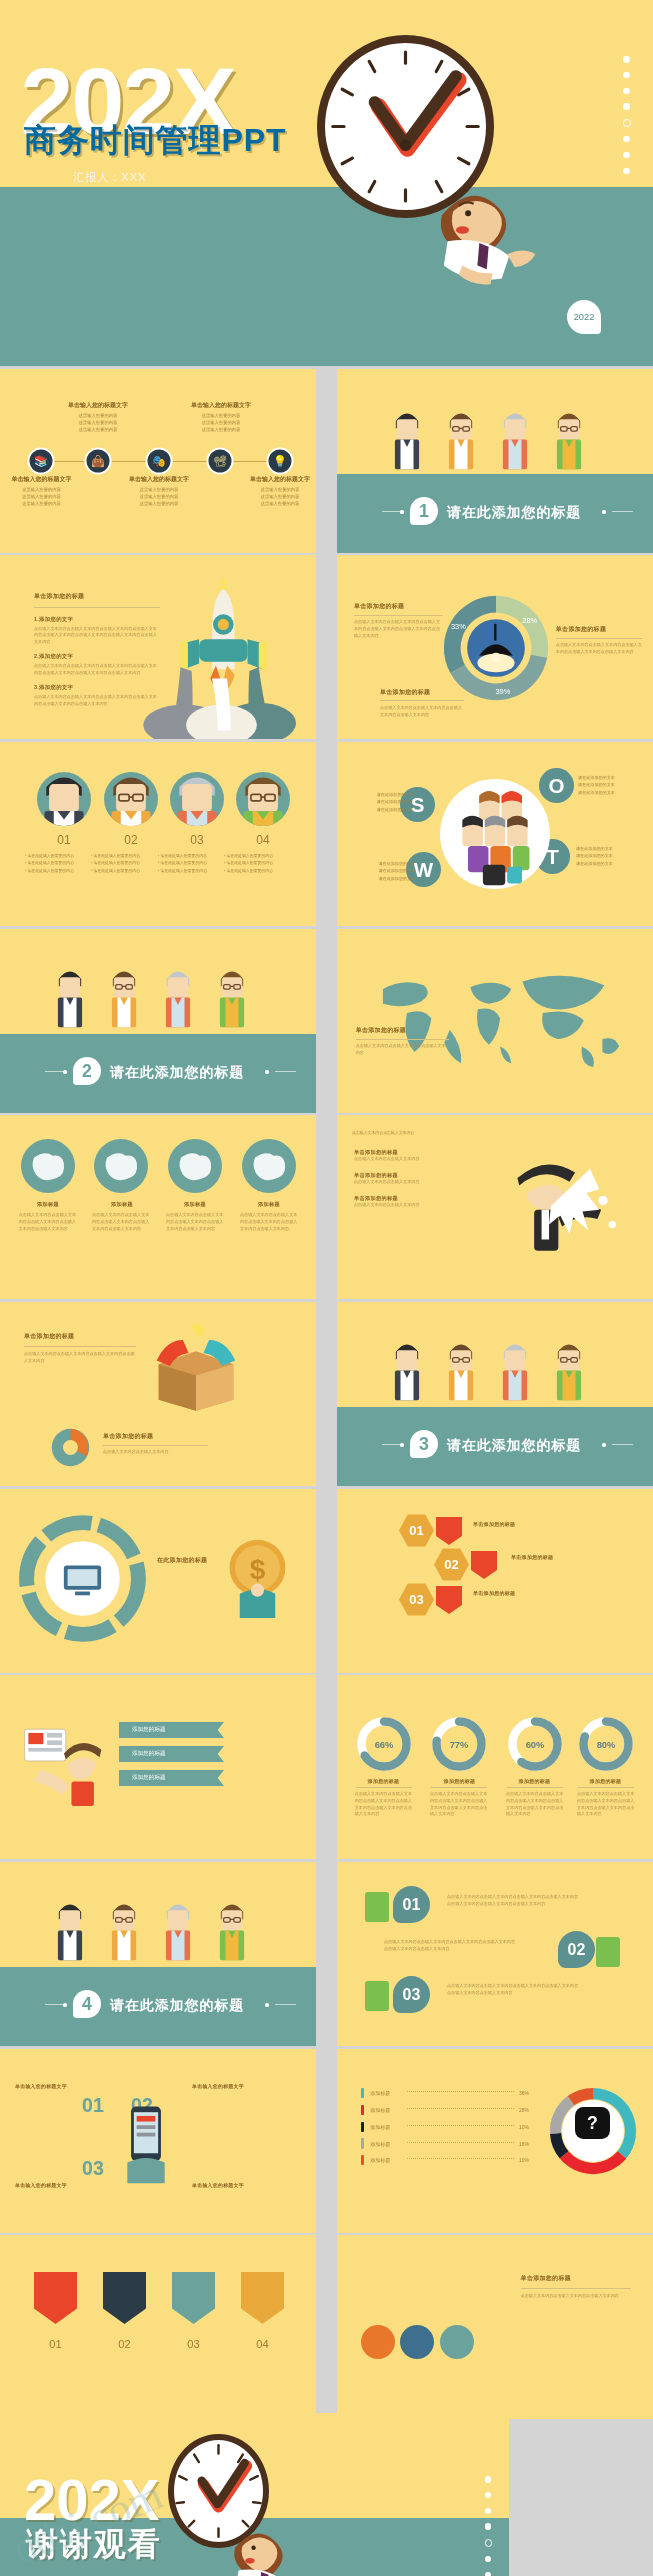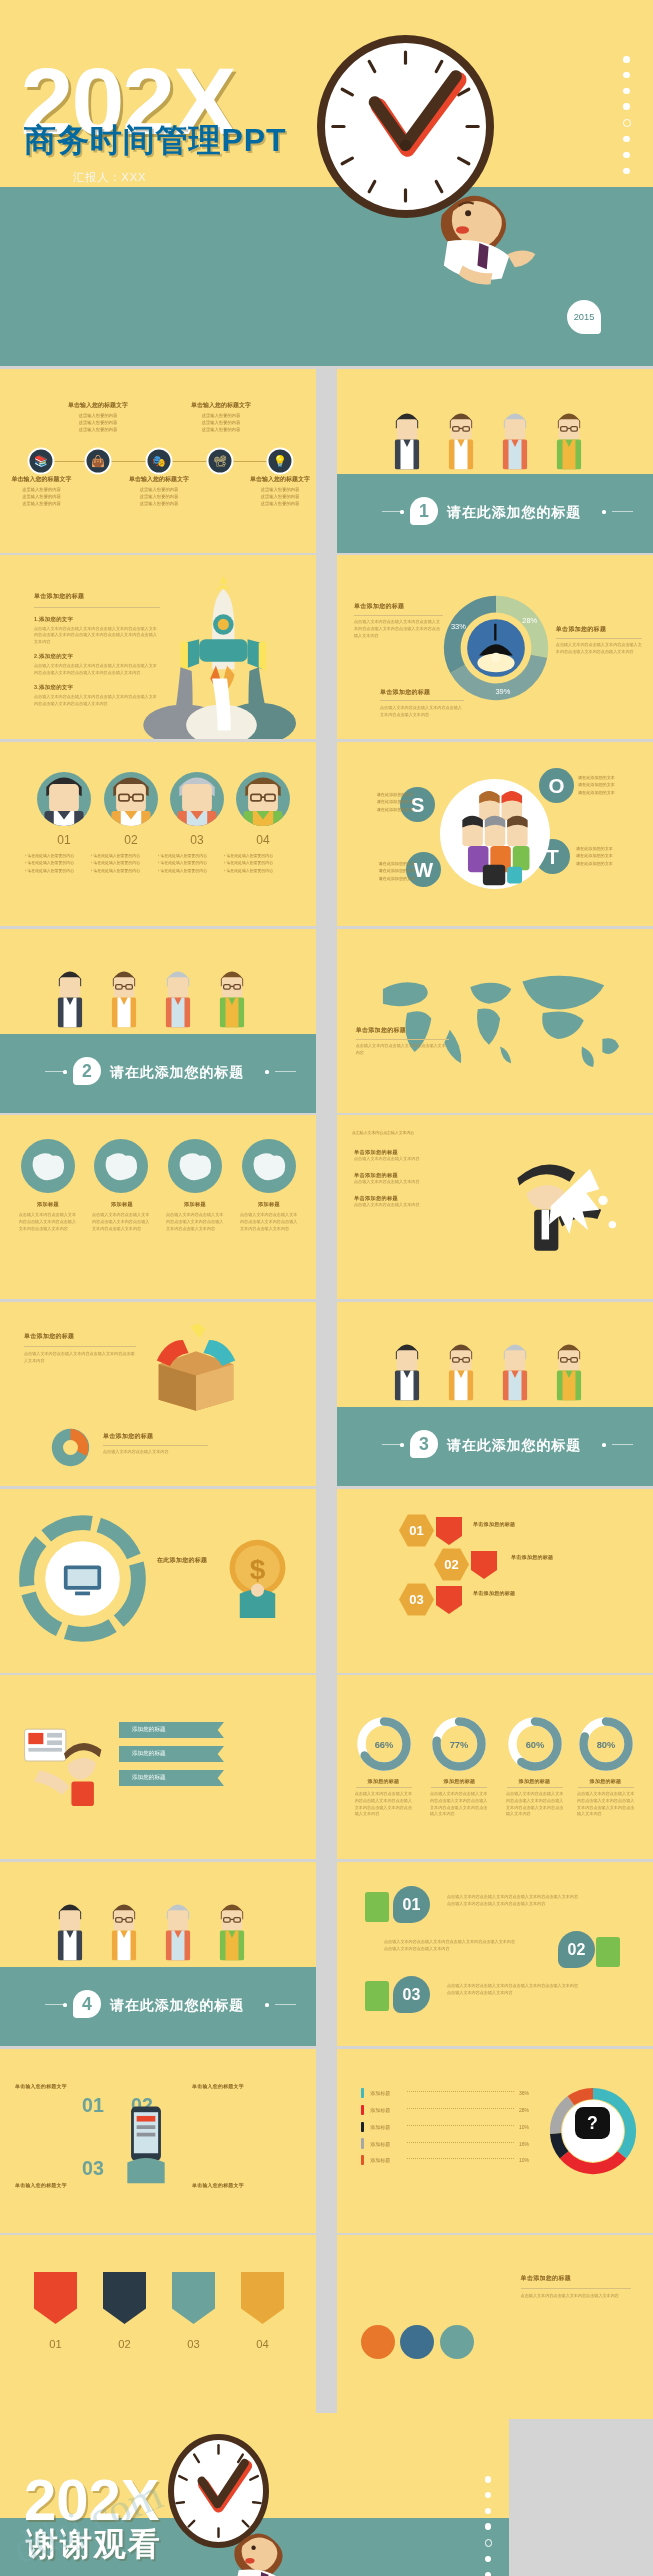--- a/index.html
+++ b/index.html
@@ -132,21 +132,21 @@
     <div class="dotcol" id="title-dots">
         <i></i>
         <i></i>
         <i></i>
         <i></i>
         <i class="hollow"></i>
         <i></i>
         <i></i>
         <i></i>
       </div>
-    <div class="badge2020">2015</div>
+    <div class="badge2020">2022</div>
   </div>
 
   <div class="gap" style="left:0;top:366px;width:653px;height:2.8px"></div>
 
   <div class="slide half" style="left:0;top:369px">
     <div class="tl-line"></div>
     <div id="timeline-host">
         <div class="tl-node" style="left:41px">📚</div>
         <div class="tl-txt" style="left:-7.5px;top:106px">
           <b>单击输入您的标题文字</b>

